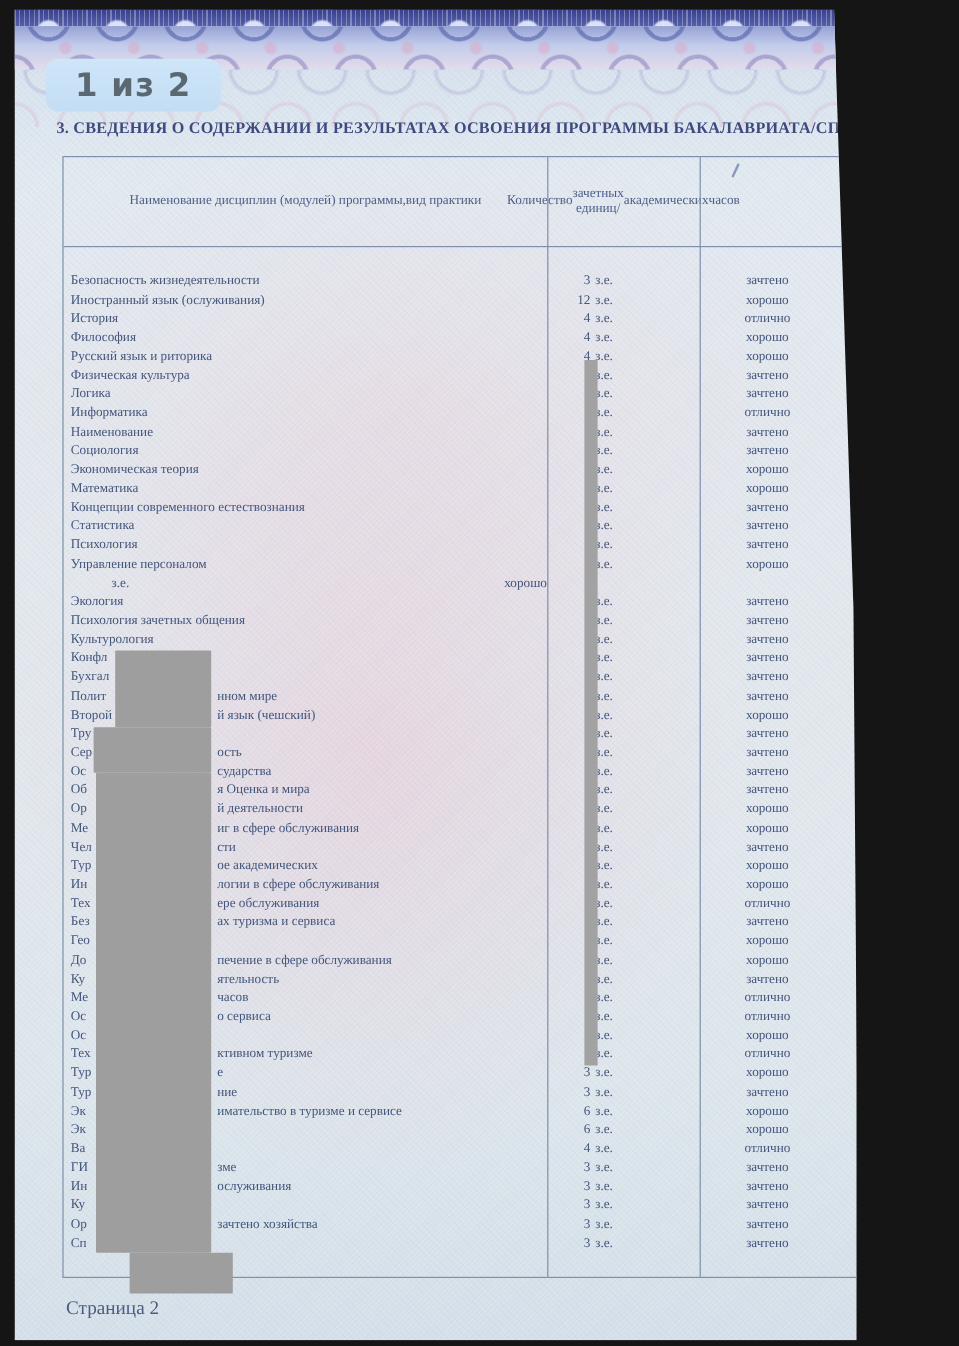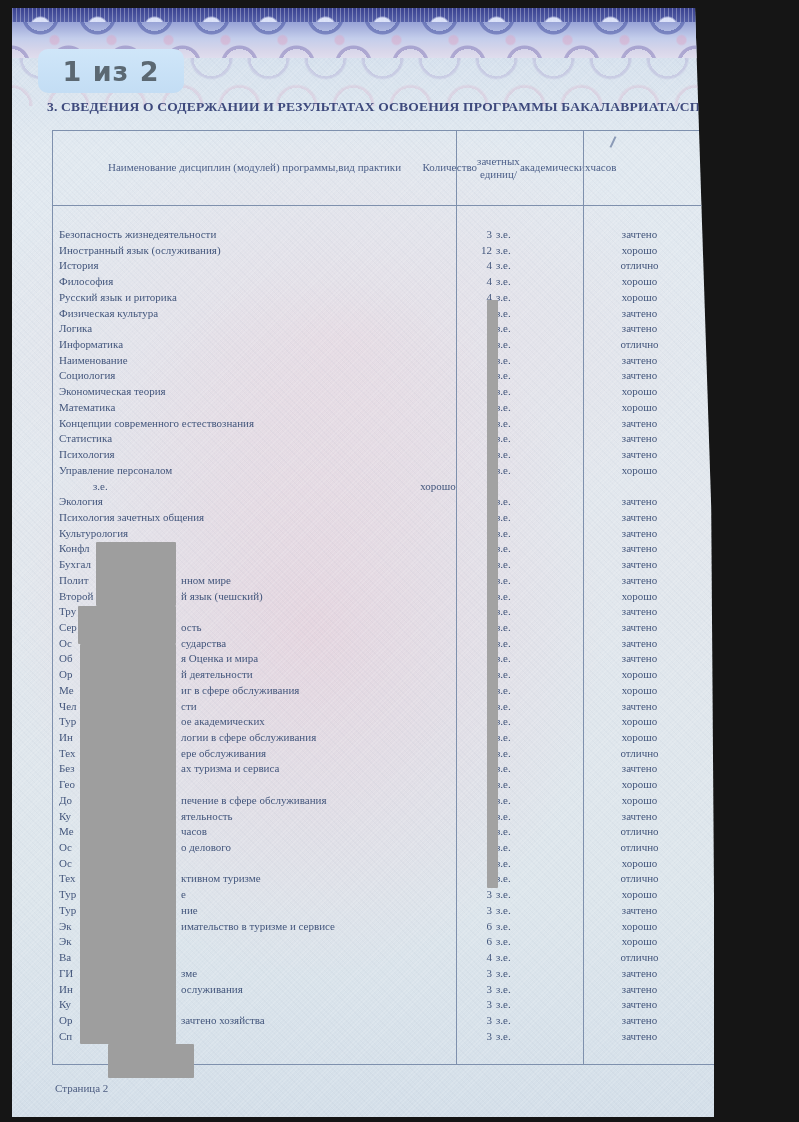--- a/index.html
+++ b/index.html
@@ -97,21 +97,21 @@
   .redact.rc{left:68px;top:636px;width:96px;height:400px;}
   .redact.rd{left:96px;top:1036px;width:86px;height:34px;}
   .redact.strip{left:475px;top:292px;width:11px;height:588px;background:#a2a2a2;}
   
   .penmark{
     position:absolute;left:600px;top:128px;width:2px;height:12px;
     background:#7486a8;transform:rotate(25deg);opacity:.8;z-index:3;
   }
   
   .pagefoot{
-    position:absolute;left:43px;top:1074px;font-size:11px;color:#4c5c80;z-index:2;
+    position:absolute;left:43px;top:1074px;font-size:16px;color:#4c5c80;z-index:2;
   }
 </style>
 </head>
 <body>
 
 <div class="paper">
 
   <div class="band1"></div>
   <div class="band2"></div>
   <div class="band3"></div>
@@ -445,21 +445,21 @@
         </div>
         <div class="row">
           <div class="cell name"><span class="pre">Ме</span><span class="post">часов</span></div>
           <div class="cell credits">
             <span class="num"></span>
             <span class="unit">з.е.</span>
           </div>
           <div class="cell grade">отлично</div>
         </div>
         <div class="row">
-          <div class="cell name"><span class="pre">Ос</span><span class="post">о делового</span></div>
+          <div class="cell name"><span class="pre">Ос</span><span class="post">о сервиса</span></div>
           <div class="cell credits">
             <span class="num"></span>
             <span class="unit">з.е.</span>
           </div>
           <div class="cell grade">отлично</div>
         </div>
         <div class="row">
           <div class="cell name"><span class="pre">Ос</span></div>
           <div class="cell credits">
             <span class="num"></span>

